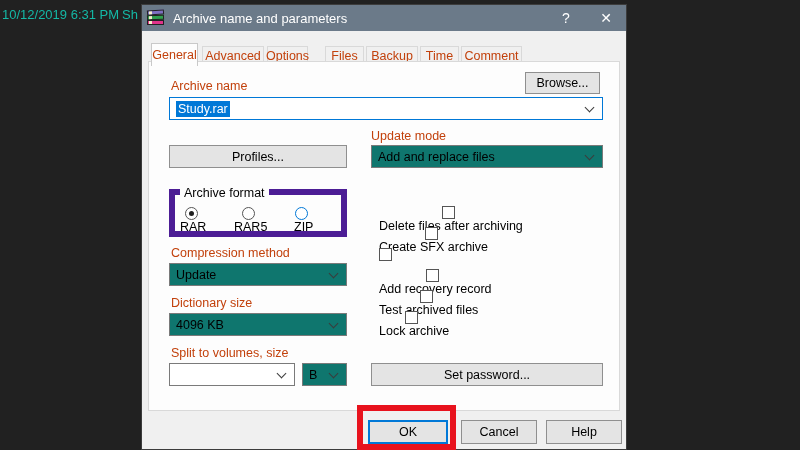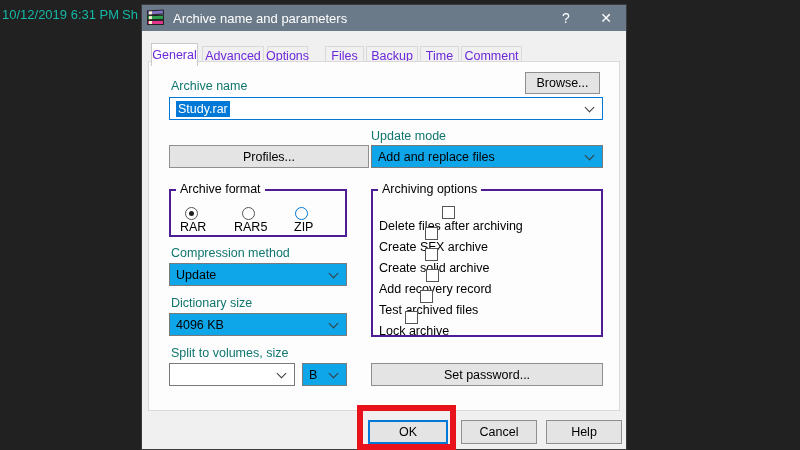--- a/index.html
+++ b/index.html
@@ -24,45 +24,45 @@
   .book.b1{top:0;background:#7e6fc0;transform:rotate(-4deg);}
   .book.b2{top:5px;background:#2fa04d;transform:rotate(-2deg);}
   .book.b3{top:10px;background:#e0338a;}
   #titlebar .title{flex:1 1 auto;white-space:nowrap;overflow:hidden;}
   .cap-btn{width:40px;height:26px;display:flex;align-items:center;justify-content:center;
     color:#ffffff;font-size:14px;flex:0 0 auto;}
   
   .tab{
     position:absolute;top:41px;height:19px;background:#f0f0f0;
     border:1px solid #d9d9d9;border-bottom:none;box-sizing:border-box;
-    font-size:12.5px;display:flex;align-items:center;justify-content:center;color:#6d28d9;
+    font-size:12.5px;display:flex;align-items:center;justify-content:center;color:#c2410c;
   }
   .tab.active{top:38px;height:23px;background:#fdfdfd;z-index:3;border-color:#c9c9c9;}
   #tabpage{
     position:absolute;left:6px;top:56px;width:472px;height:350px;
     background:#fdfdfd;border:1px solid #d9d9d9;box-sizing:border-box;z-index:1;
   }
   
-  .lbl{position:absolute;font-size:12.5px;color:#0f766e;white-space:nowrap;z-index:2;}
+  .lbl{position:absolute;font-size:12.5px;color:#c2410c;white-space:nowrap;z-index:2;}
   .btn{
     position:absolute;background:#e4e4e4;border:1px solid #8f8f8f;box-sizing:border-box;
     font-size:12.5px;color:#000;display:flex;align-items:center;justify-content:center;z-index:2;
   }
   .combo{
-    position:absolute;background:#0ea5e9;border:1px solid #7a7a7a;box-sizing:border-box;
+    position:absolute;background:#0f766e;border:1px solid #7a7a7a;box-sizing:border-box;
     font-size:12.5px;color:#000;display:flex;align-items:center;padding-left:6px;z-index:2;
   }
   .combo.white{background:#ffffff;}
   .combo.focus{border:1px solid #0078d7;background:#ffffff;}
   .chev{
     position:absolute;right:9px;top:50%;width:6px;height:6px;margin-top:-5px;
     border-right:1px solid #3c3c3c;border-bottom:1px solid #3c3c3c;transform:rotate(45deg);
   }
   .sel-text{background:#0078d7;color:#ffffff;padding:1px 2px;}
-  .group{position:absolute;border:2px solid #4c1d95;box-sizing:border-box;z-index:2;}
+  .group{position:absolute;border:6px solid #4c1d95;box-sizing:border-box;z-index:2;}
   .group-lbl{position:absolute;font-size:12.5px;background:#fdfdfd;padding:0 4px;top:-9px;left:5px;white-space:nowrap;}
   .opt-row{position:absolute;display:flex;align-items:center;z-index:3;flex-direction:column;}
   .cb{width:13px;height:13px;background:#fff;border:1px solid #555;box-sizing:border-box;margin-right:5px;flex:0 0 auto;}
   .radio{width:13px;height:13px;background:#fff;border:1px solid #555;border-radius:50%;box-sizing:border-box;
     margin-right:4px;display:flex;align-items:center;justify-content:center;flex:0 0 auto;}
   .radio.hov{border-color:#0078d7;}
   .radio .dot{width:5px;height:5px;border-radius:50%;background:#1f1f1f;}
   .opt-row span.t{font-size:12.5px;color:#000;}
   #footer-ok{border:2px solid #0078d7;}
   #annotation{
@@ -102,21 +102,21 @@
     <div id="tabpage"></div>
 
     <div class="lbl" style="left:29px;top:74px;">Archive name</div>
     <div class="btn" style="left:383px;top:67px;width:75px;height:22px;">Browse...</div>
     <div class="combo focus" style="left:27px;top:92px;width:434px;height:23px;">
       <span class="sel-text">Study.rar</span>
       <span class="chev"></span>
     </div>
 
     <div class="lbl" style="left:229px;top:124px;">Update mode</div>
-    <div class="btn" style="left:27px;top:140px;width:200px;height:23px;">Profiles...</div>
+    <div class="btn" style="left:27px;top:140px;width:178px;height:23px;">Profiles...</div>
     <div class="combo" style="left:229px;top:140px;width:232px;height:23px;">
       <span>Add and replace files</span>
       <span class="chev"></span>
     </div>
 
     <div class="group" style="left:27px;top:184px;width:178px;height:48px;">
       <span class="group-lbl">Archive format</span>
     </div>
     <div class="opt-row" style="left:38px;top:202px;">
       <span class="radio">
@@ -126,34 +126,30 @@
     </div>
     <div class="opt-row" style="left:92px;top:202px;">
       <span class="radio"></span>
       <span class="t">RAR5</span>
     </div>
     <div class="opt-row" style="left:152px;top:202px;">
       <span class="radio hov"></span>
       <span class="t">ZIP</span>
     </div>
 
-    <div class="group" style="left:229px;top:184px;width:232px;height:148px;">
-      <span class="group-lbl">Archiving options</span>
-    </div>
     <div class="opt-row" style="left:237px;top:201px;">
       <span class="cb"></span>
       <span class="t">Delete files after archiving</span>
     </div>
     <div class="opt-row" style="left:237px;top:222px;">
       <span class="cb"></span>
       <span class="t">Create SFX archive</span>
     </div>
     <div class="opt-row" style="left:237px;top:243px;">
       <span class="cb"></span>
-      <span class="t">Create solid archive</span>
     </div>
     <div class="opt-row" style="left:237px;top:264px;">
       <span class="cb"></span>
       <span class="t">Add recovery record</span>
     </div>
     <div class="opt-row" style="left:237px;top:285px;">
       <span class="cb"></span>
       <span class="t">Test archived files</span>
     </div>
     <div class="opt-row" style="left:237px;top:306px;">

